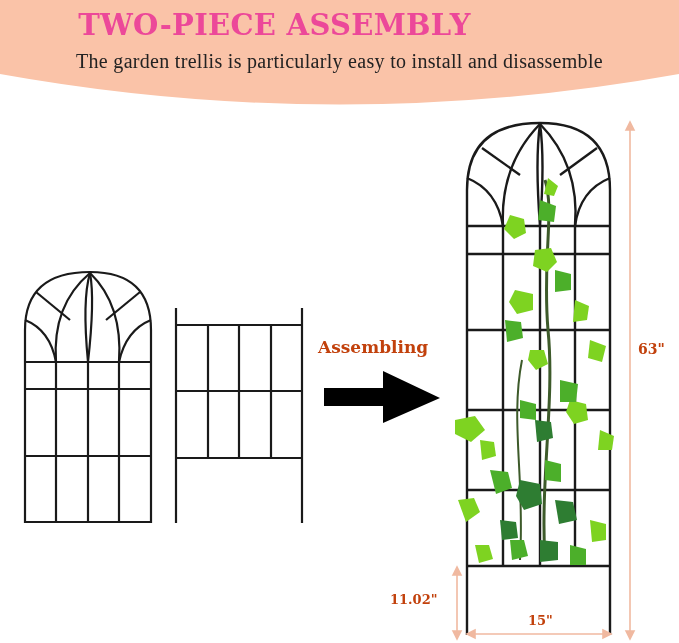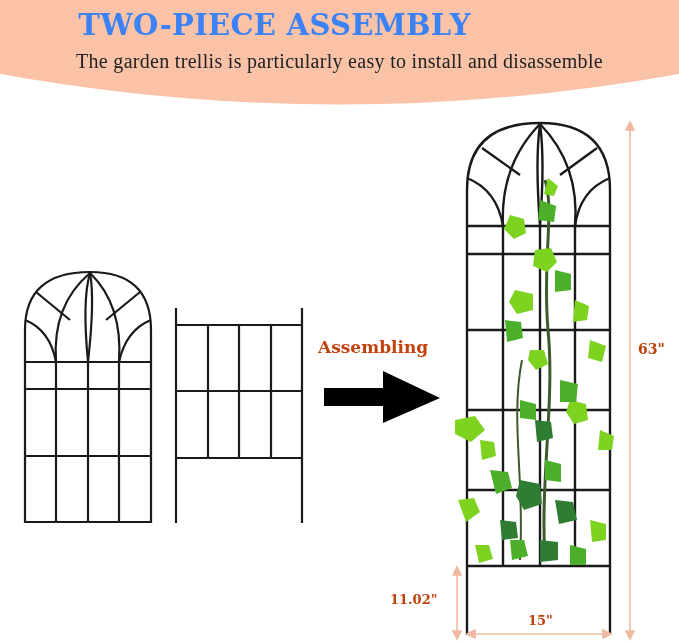--- a/index.html
+++ b/index.html
@@ -1,18 +1,18 @@
 <!DOCTYPE html>
 <html><head>
 <meta charset="utf-8">
 <style>
   html,body{margin:0;padding:0;background:#fff;}
   body{width:679px;height:643px;position:relative;overflow:hidden;font-family:"DejaVu Serif",serif;}
   .banner{position:absolute;left:0;top:0;width:679px;height:110px;}
-  .title{position:absolute;left:0;width:549px;top:8px;text-align:center;font-family:"DejaVu Serif",serif;font-weight:bold;font-size:29px;color:#3b82f6;letter-spacing:0.3px;}
+  .title{position:absolute;left:0;width:549px;top:8px;text-align:center;font-family:"DejaVu Serif",serif;font-weight:bold;font-size:29px;color:#ec4899;letter-spacing:0.3px;}
   .subtitle{position:absolute;left:0;width:679px;top:50px;text-align:center;font-family:"Liberation Serif",serif;font-size:20px;color:#222;letter-spacing:0.3px;}
   .art{position:absolute;left:0;top:0;}
   .label{position:absolute;font-family:"DejaVu Serif",serif;font-weight:bold;color:#c2410c;}
   .assembling{left:318px;top:337px;font-size:17px;}
   .dim63{left:638px;top:341px;font-size:14px;}
   .dim11{left:390px;top:592px;font-size:13px;}
   .dim15{left:528px;top:613px;font-size:13px;}
 </style>
 </head>
 <body>

